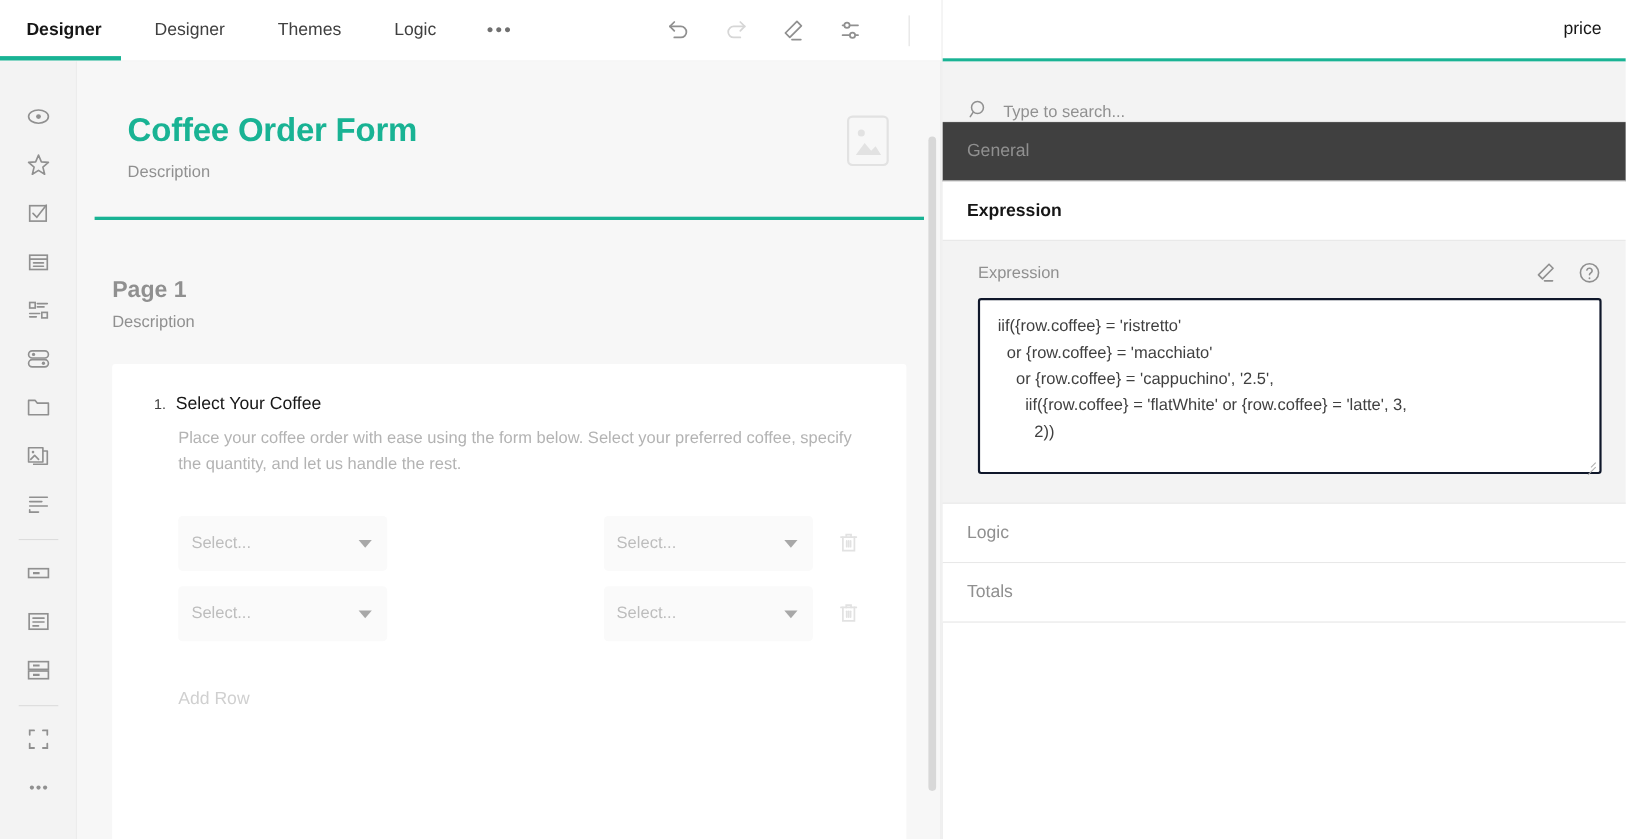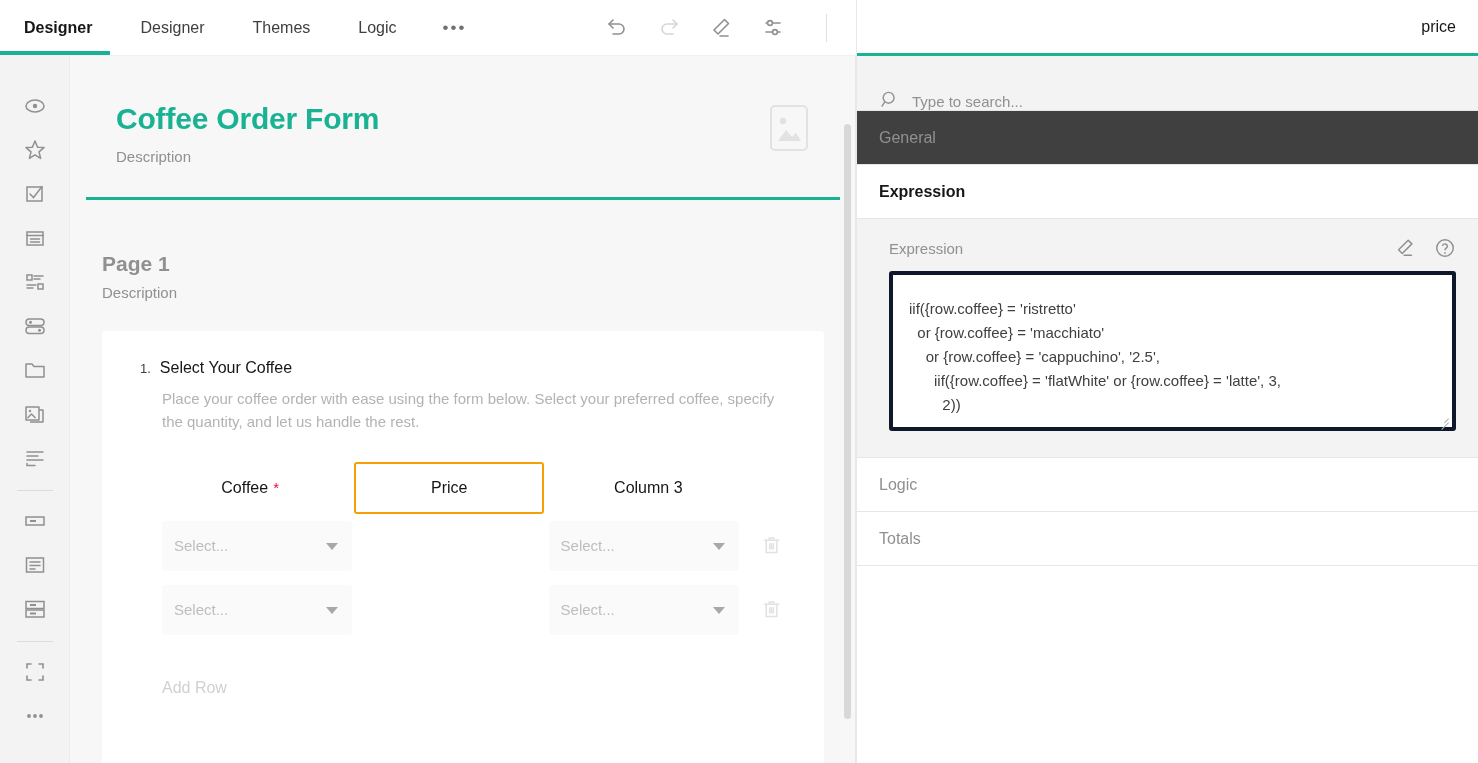--- a/index.html
+++ b/index.html
@@ -134,22 +134,22 @@
   }
   .acc-head.collapsed { background: #404040; color: #909090; }
   .acc-head.expanded { background: #fff; color: #161616; font-weight: bold; }
 
   .acc-body { background: #f3f3f3; padding: 18px 22px 26px 32px; border-bottom: 1px solid #e6e6e6; }
   .prop-row { display: flex; align-items: center; justify-content: space-between; margin-bottom: 12px; }
   .prop-label { font-size: 15px; color: #909090; }
   .prop-acts { display: flex; align-items: center; gap: 18px; }
   .prop-act { color: #909090; cursor: pointer; display: flex; }
   .expr-box {
-    background: #fff; border: 4px solid #0f172a; border-radius: 3px;
-    width: 100%; height: 160px; padding: 22px 16px; position: relative;
+    background: #fff; border: 2px solid #0f172a; border-radius: 3px;
+    width: 100%; height: 160px; padding: 12px 16px; position: relative;
   }
   .expr-text {
     font-family: "Liberation Sans", sans-serif; font-size: 15px; color: #404040;
     line-height: 24px; white-space: pre; border: none; outline: none; resize: none;
     width: 100%; height: 100%; background: transparent;
   }
   .resize-grip {
     position: absolute; right: 2px; bottom: 1px; width: 12px; height: 12px;
     cursor: nwse-resize;
   }
@@ -356,35 +356,20 @@
 
       <div class="q-card">
         <div class="q-head">
           <span class="q-num">1.</span>
           <span class="q-title">Select Your Coffee</span>
         </div>
         <div class="q-desc">Place your coffee order with ease using the form below. Select your preferred coffee, specify the quantity, and let us handle the rest.</div>
 
         <div class="matrix">
 
-          <div class="mrow mhead">
-            <div class="mcell c1">
-              <span class="col-h">Coffee</span>
-              <span class="req-star">*</span>
-            </div>
-            <div class="mcell c2">
-              <div class="col-sel">
-                <span>Price</span>
-              </div>
-            </div>
-            <div class="mcell">
-              <span class="col-h">Column 3</span>
-            </div>
-            <div class="trash"></div>
-          </div>
 
           <div class="mrow drow">
             <div class="mcell c1">
               <div class="dd">
                 <span class="dd-txt">Select...</span>
                 <span class="caret"></span>
               </div>
             </div>
             <div class="mcell c2"></div>
             <div class="mcell">

